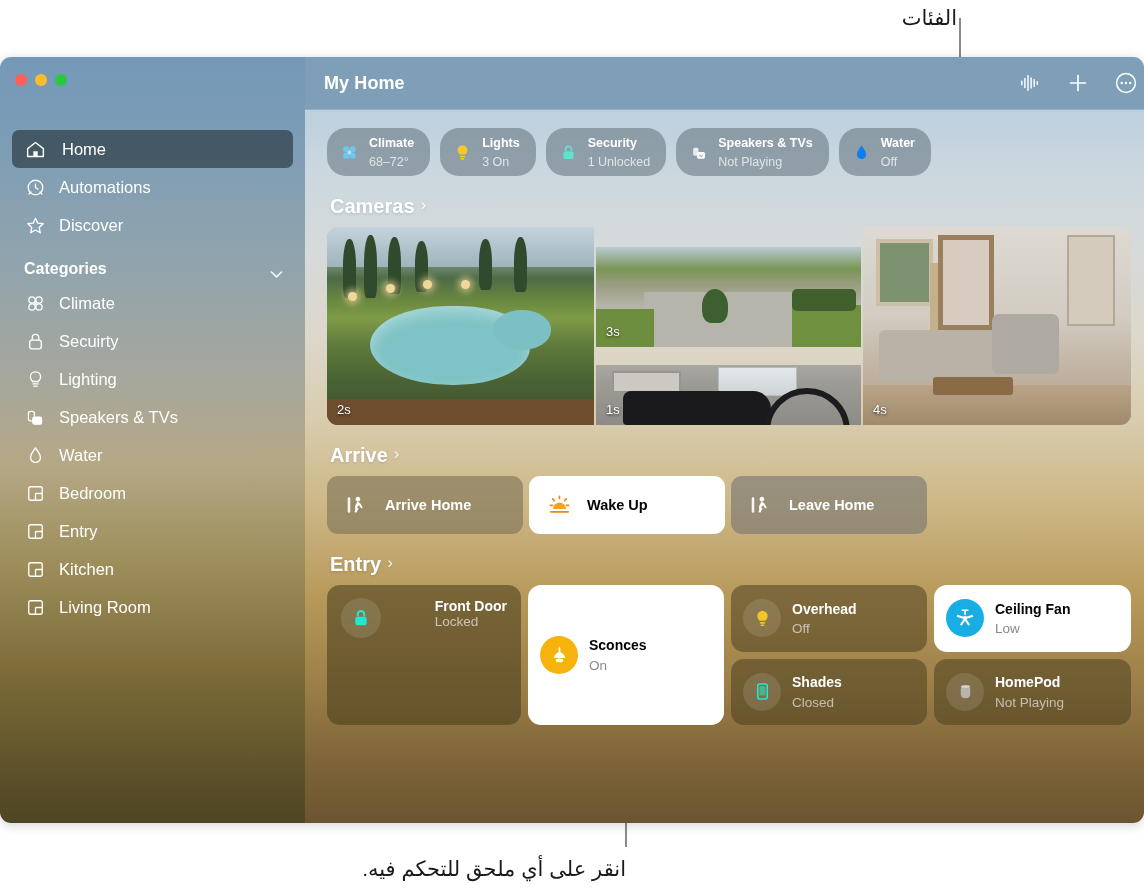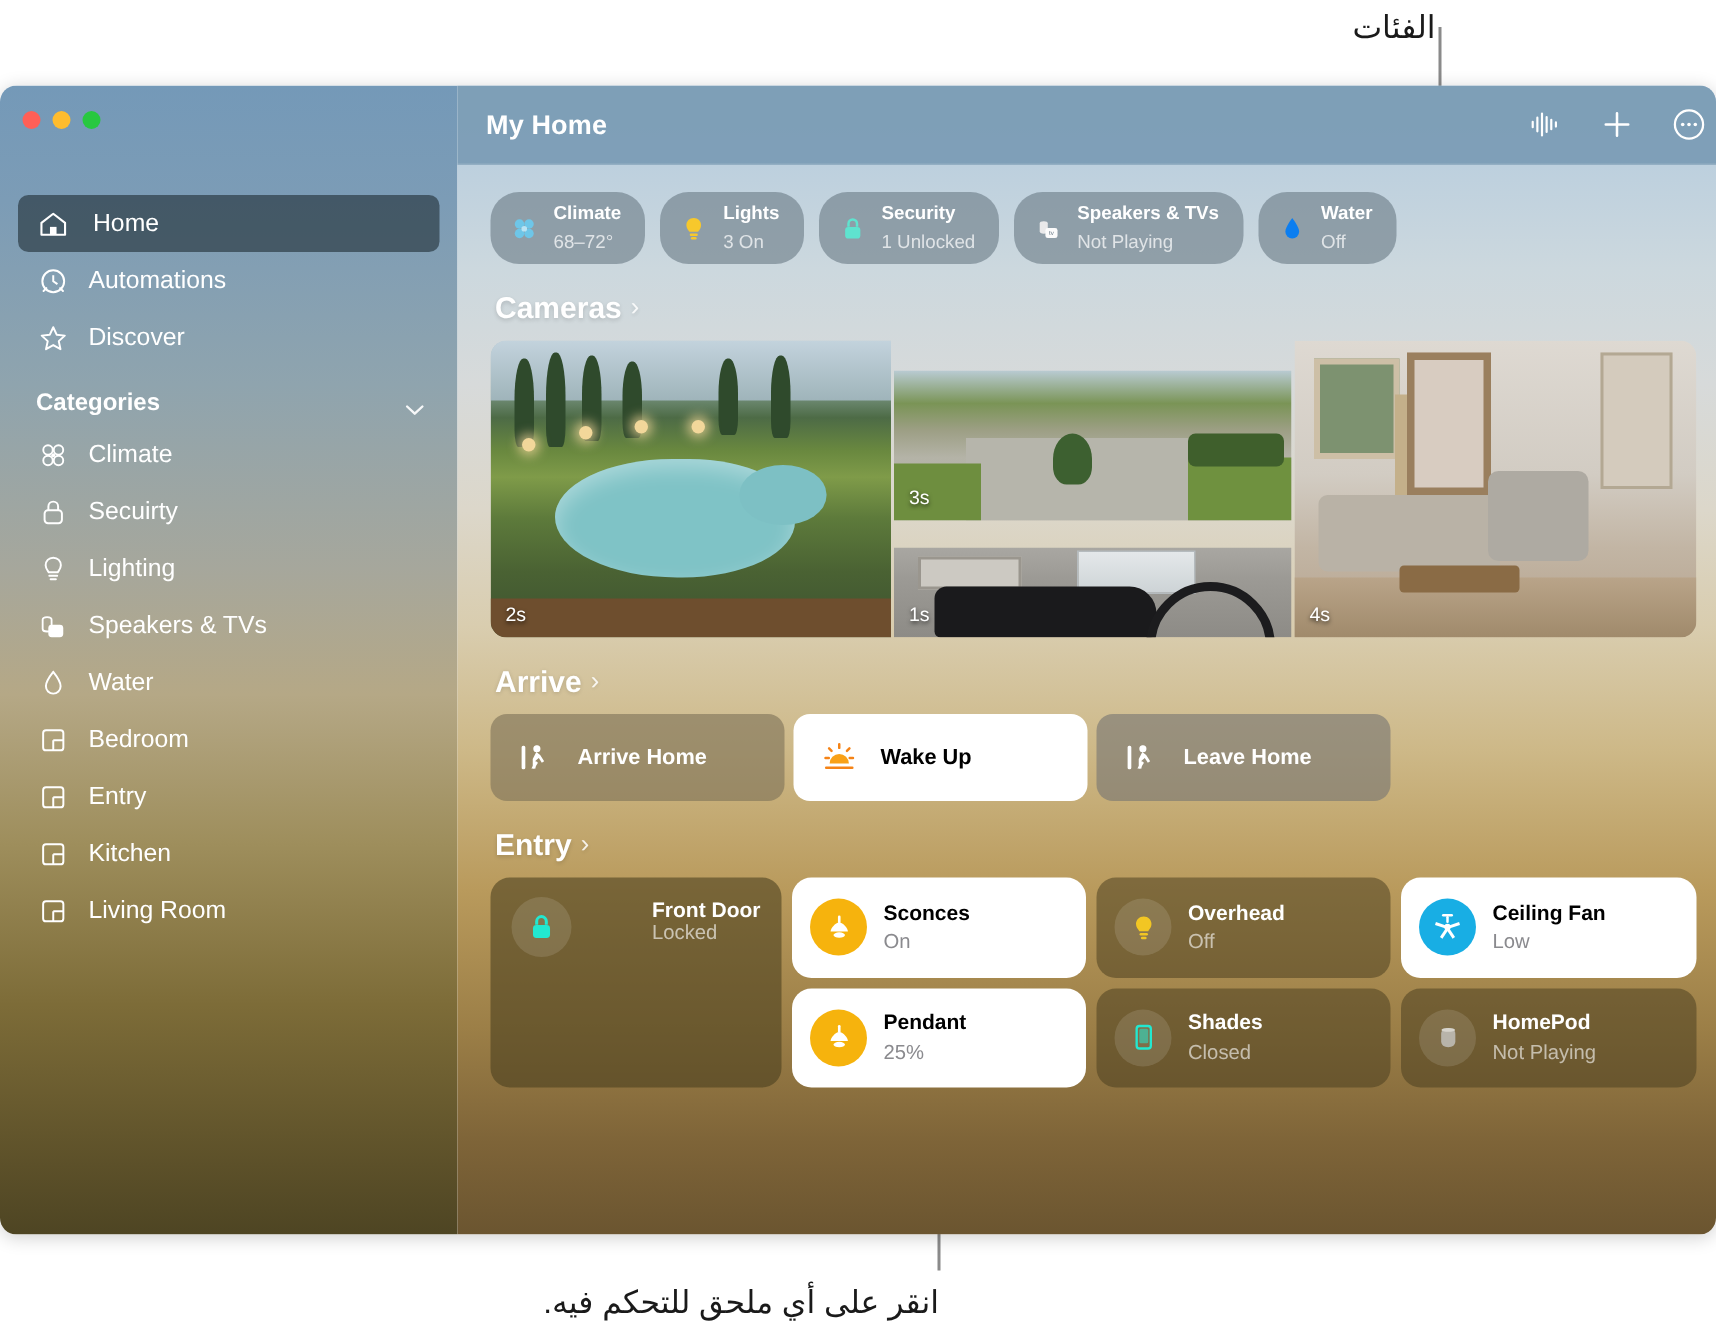--- a/index.html
+++ b/index.html
@@ -625,33 +625,20 @@
                 <rect x="11" y="2.6" width="2" height="6" rx="1"></rect>
                 <path d="M12 8 C9 8 5.4 12.6 5.4 14.8 h13.2 C18.6 12.6 15 8 12 8 Z"></path>
                 <ellipse cx="12" cy="17.6" rx="4.4" ry="2.1"></ellipse>
               </svg>
             </span>
             <span class="txt">
               <span class="nm">Sconces</span><br>
               <span class="st">On</span>
             </span>
           </div>
-          <div class="tile on">
-            <span class="ico-wrap">
-              <svg width="21" height="21" viewBox="0 0 24 24" fill="#fff">
-                <rect x="11" y="2.6" width="2" height="6" rx="1"></rect>
-                <path d="M12 8 C9 8 5.4 12.6 5.4 14.8 h13.2 C18.6 12.6 15 8 12 8 Z"></path>
-                <ellipse cx="12" cy="17.6" rx="4.4" ry="2.1"></ellipse>
-              </svg>
-            </span>
-            <span class="txt">
-              <span class="nm">Pendant</span><br>
-              <span class="st">25%</span>
-            </span>
-          </div>
         </div>
 
         <div class="col3">
           <div class="tile">
             <span class="ico-wrap">
               <svg width="21" height="21" viewBox="0 0 24 24" fill="#f2c623">
                   <path d="M12 3.4 C8.6 3.4 6.1 6 6.1 9.2 c0 2.4 1.5 3.9 2.5 5.4 h6.8 C16.4 13.1 17.9 11.6 17.9 9.2 C17.9 6 15.4 3.4 12 3.4 Z"></path>
                   <rect x="8.8" y="16" width="6.4" height="1.9" rx=".95"></rect>
                   <rect x="9.8" y="18.8" width="4.4" height="1.9" rx=".95"></rect>
                 </svg>

